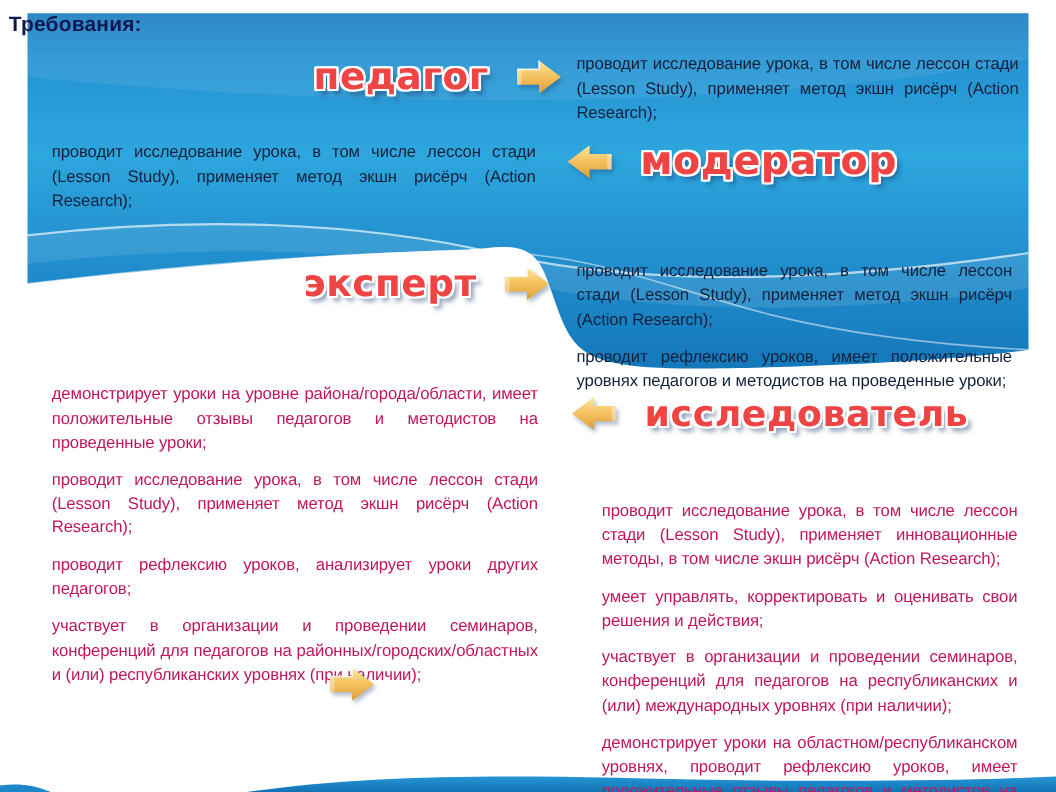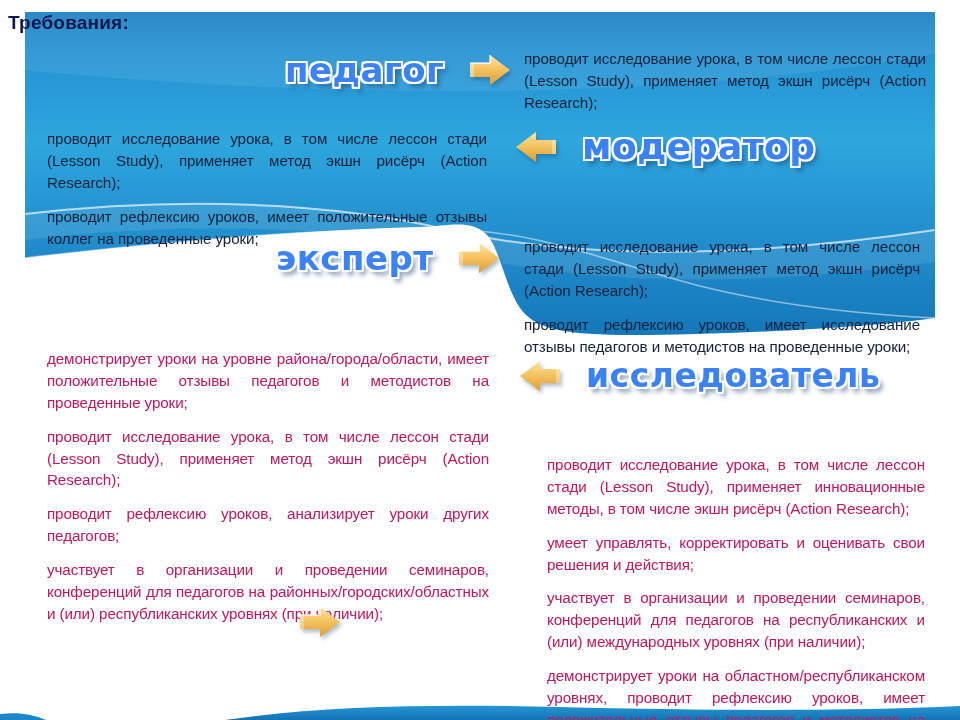--- a/index.html
+++ b/index.html
@@ -11,21 +11,21 @@
   .bg-svg{position:absolute;left:0;top:0;z-index:0;}
   .footer-svg{position:absolute;left:0;bottom:0;z-index:0;}
   .slide-title{
     position:absolute;left:8px;top:12px;z-index:3;
     font-size:19px;font-weight:700;color:#0f1850;letter-spacing:.2px;
   }
   .level{
     position:absolute;z-index:3;display:inline-flex;align-items:center;gap:24px;
   }
   .wordart{
-    font-family:"DejaVu Sans",sans-serif;font-weight:700;color:#3b82f6;
+    font-family:"DejaVu Sans",sans-serif;font-weight:700;color:#ef4444;
     letter-spacing:.5px;white-space:nowrap;
     text-shadow:
       -2px -2px 0 #fff, 2px -2px 0 #fff, -2px 2px 0 #fff, 2px 2px 0 #fff,
       -2px 0 0 #fff, 2px 0 0 #fff, 0 -2px 0 #fff, 0 2px 0 #fff,
       4px 5px 5px rgba(25,60,110,.55);
   }
   .arrow{filter:drop-shadow(2px 3px 2px rgba(30,60,100,.35));flex:0 0 auto;}
   .block{
     position:absolute;z-index:2;text-align:justify;
     font-size:15.2px;line-height:1.44;letter-spacing:-0.1px;
@@ -163,26 +163,25 @@
       <polyline points="2,11 22,11 22,3" stroke="rgba(255,255,255,.8)" stroke-width="1.5" fill="none"></polyline>
     </svg>
   </div>
 
   <div class="block on-blue" id="blk-pedagog">
     <p>проводит исследование урока, в том числе лессон стади (Lesson Study), применяет метод экшн рисёрч (Action Research);</p>
   </div>
 
   <div class="block on-blue" id="blk-moderator">
     <p>проводит исследование урока, в том числе лессон стади (Lesson Study), применяет метод экшн рисёрч (Action Research);</p>
-    <p>проводит рефлексию уроков, имеет положительные отзывы коллег на проведенные уроки;</p>
   </div>
 
   <div class="block on-blue" id="blk-expert">
     <p>проводит исследование урока, в том числе лессон стади (Lesson Study), применяет метод экшн рисёрч (Action Research);</p>
-    <p>проводит рефлексию уроков, имеет исследование отзывы педагогов и методистов на проведенные уроки;</p>
+    <p>проводит рефлексию уроков, имеет положительные уровнях педагогов и методистов на проведенные уроки;</p>
   </div>
 
   <div class="block on-white" id="blk-researcher">
     <p>демонстрирует уроки на уровне района/города/области, имеет положительные отзывы педагогов и методистов на проведенные уроки;</p>
     <p>проводит исследование урока, в том числе лессон стади (Lesson Study), применяет метод экшн рисёрч (Action Research);</p>
     <p>проводит рефлексию уроков, анализирует уроки других педагогов;</p>
     <p>участвует в организации и проведении семинаров, конференций для педагогов на районных/городских/областных и (или) республиканских уровнях (при наличии);</p>
   </div>
 
   <div class="block on-white" id="blk-master">

